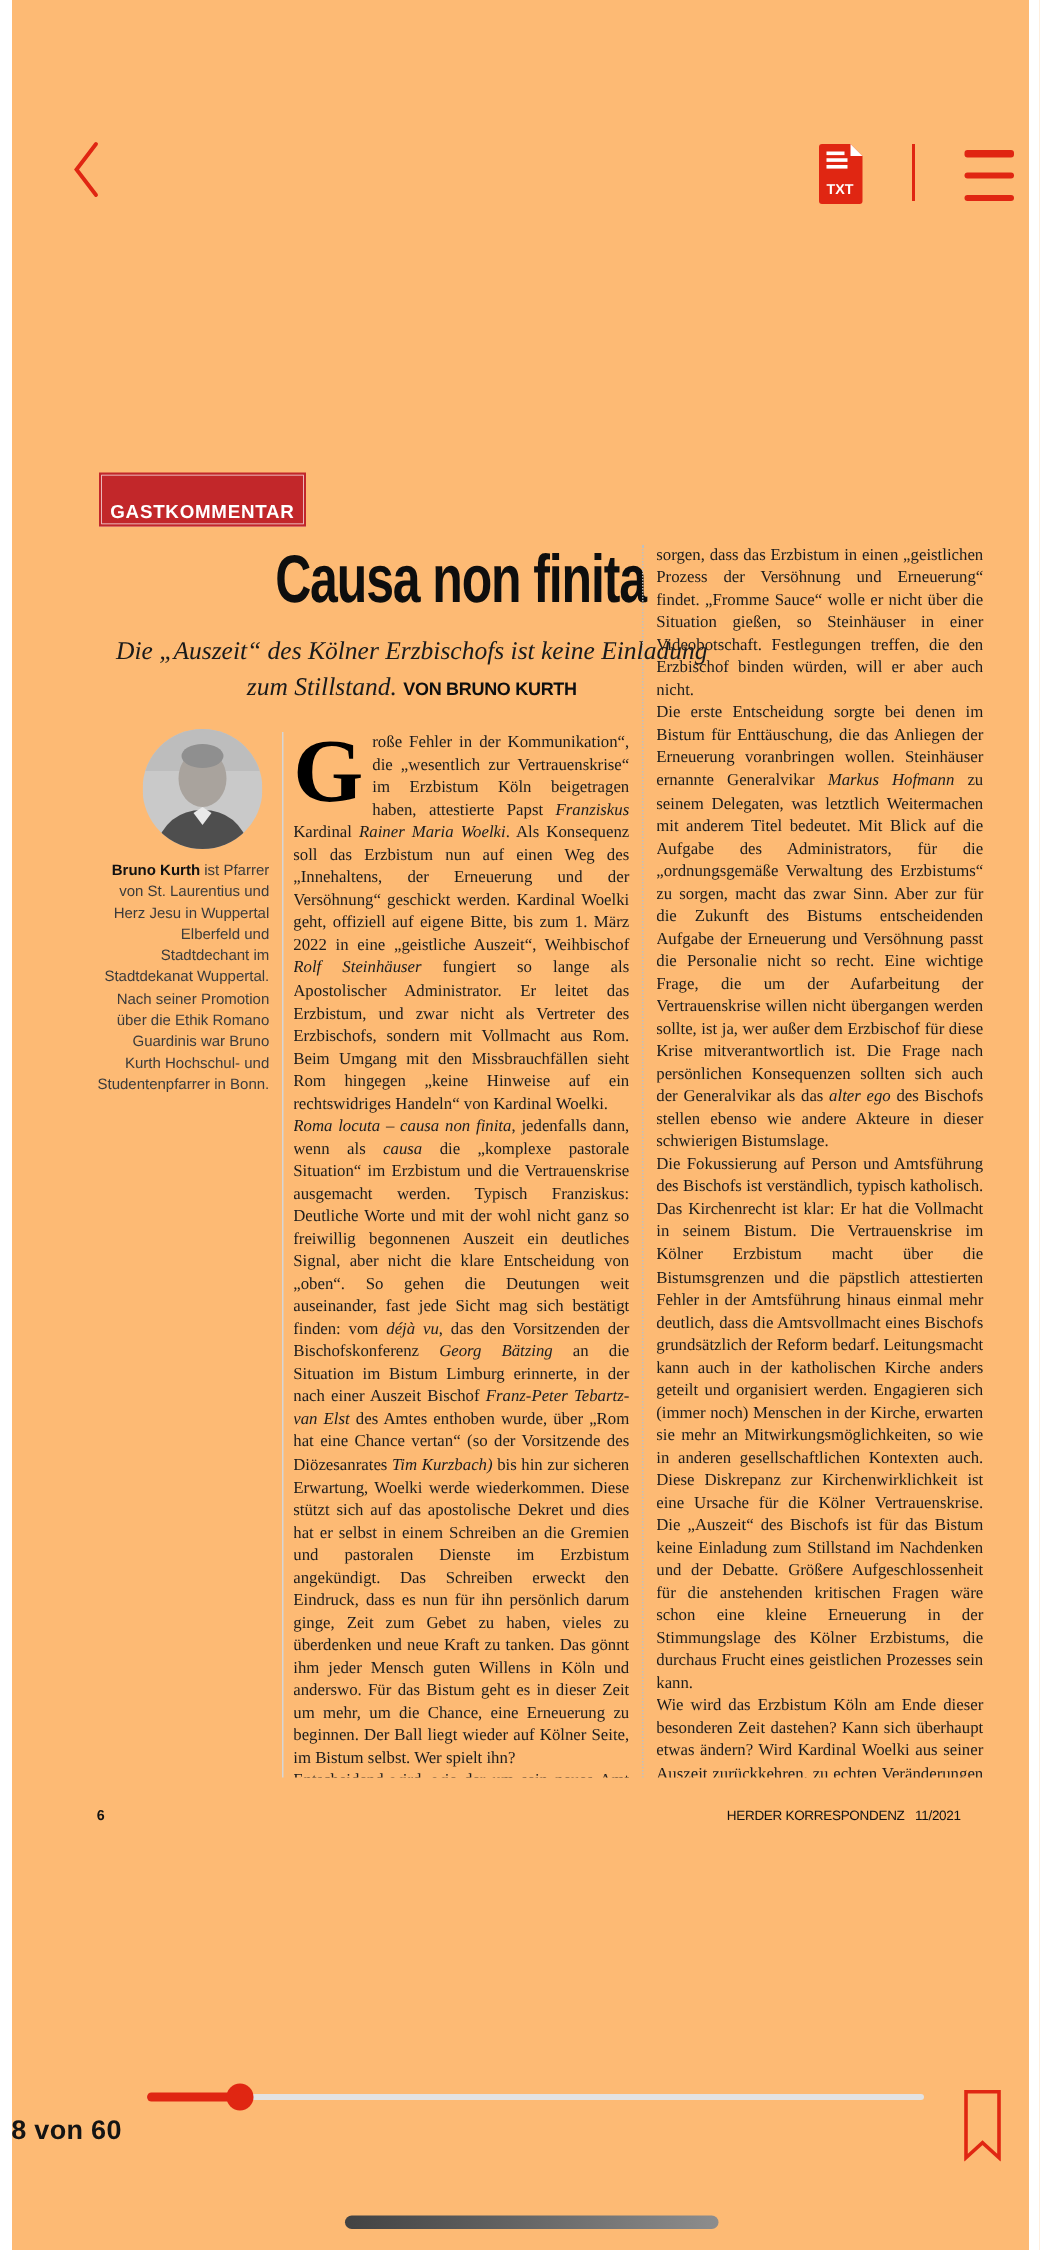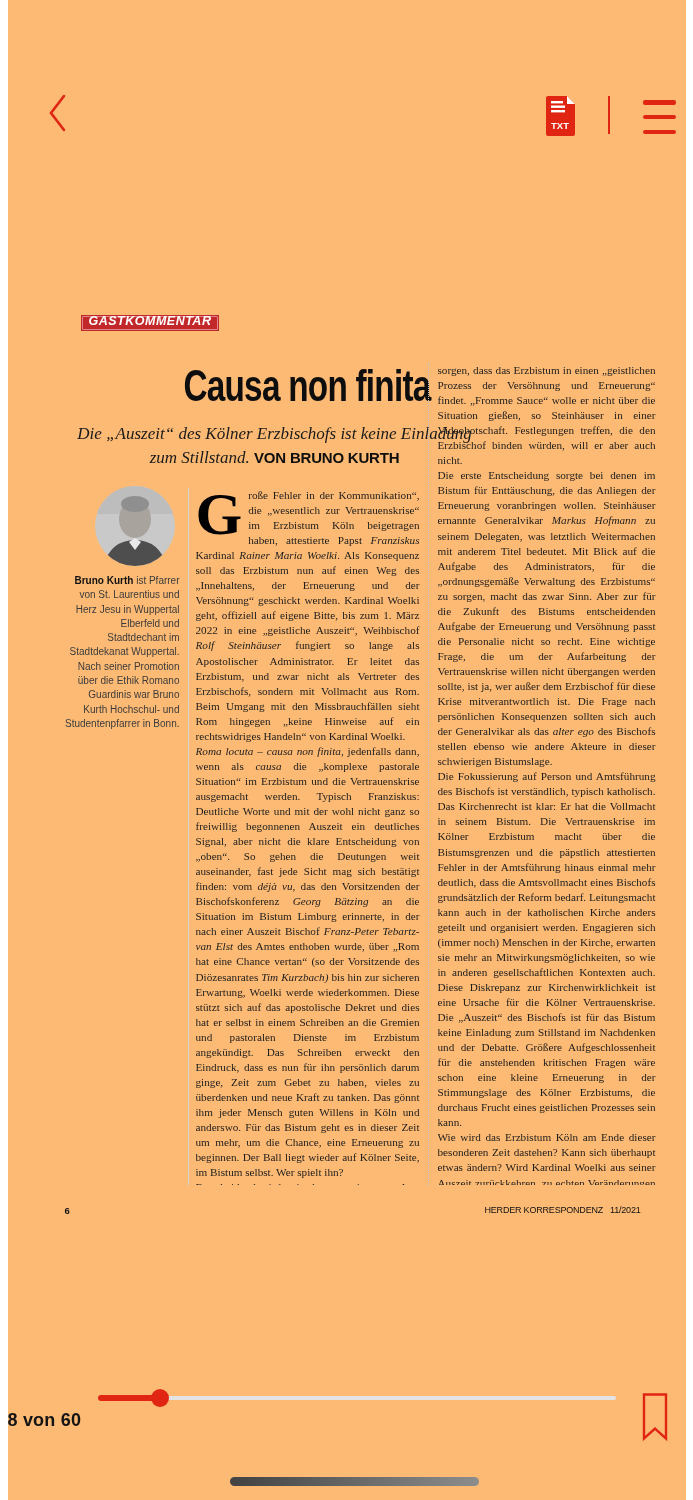--- a/index.html
+++ b/index.html
@@ -10,31 +10,31 @@
 
   
   .back-btn { position:absolute; left:36px; top:92px; width:28px; height:42px; cursor:pointer; }
   .txt-btn { position:absolute; left:537px; top:94px; width:32px; height:44px; cursor:pointer; }
   .nav-divider { position:absolute; left:600px; top:96px; width:2px; height:38px; background:var(--accent); }
   .menu-btn { position:absolute; left:635px; top:100px; width:33px; height:34px; cursor:pointer;
               display:flex; flex-direction:column; justify-content:space-between; }
   .menu-btn .bar { height:4.5px; background:var(--accent); border-radius:2px; }
 
   
-  .badge { position:absolute; left:73px; top:315px; background:var(--badge); color:#fff;
-           font-weight:bold; font-size:12.5px; letter-spacing:.5px; padding:0 8px 3px;
-           line-height:1; box-shadow:inset 0 0 0 1.5px var(--badge), inset 0 0 0 2px rgba(255,255,255,.9);font-style:italic; }
+  .badge { position:absolute; left:58px; top:315px; background:var(--badge); color:#fff;
+           font-weight:bold; font-size:12.5px; letter-spacing:.5px; padding:20px 8px 3px;
+           line-height:1; box-shadow:inset 0 0 0 1.5px var(--badge), inset 0 0 0 2px rgba(255,255,255,.9); }
   .title-wrap { position:absolute; left:67px; top:360px; width:400px; text-align:right; }
   .title-inner { display:inline-block; transform:scaleX(.74); transform-origin:center;
                  white-space:nowrap; font-weight:bold; font-size:45px; letter-spacing:-1px; color:#0e0e0e; }
   .subtitle { position:absolute; left:67px; top:422px; width:400px; text-align:center;
               font-family:"Liberation Serif", serif; font-style:italic; font-size:17px;
               line-height:1.42; color:#1a1a1a; }
   .subtitle .byline { font-family:"Liberation Sans", sans-serif; font-style:normal; font-weight:bold;
-                      font-size:15px; letter-spacing:-.2px; color:#0e0e0e;text-align:center; }
+                      font-size:12px; letter-spacing:-.2px; color:#0e0e0e;text-align:center; }
 
   .author-photo { position:absolute; left:87px; top:486px; width:80px; height:80px; border-radius:50%;
                   overflow:hidden; }
   .author-bio { position:absolute; left:57px; top:574px; width:115px; text-align:right;
                 font-size:10px; line-height:14.3px; color:#3b3b3b; }
   .author-bio b { color:#111; }
 
   .col-rule-1 { position:absolute; left:180px; top:488px; width:0; height:697px; border-left:1px solid var(--rule); }
   .col-rule-2 { position:absolute; left:420px; top:363px; width:0; height:822px; border-left:1px dotted #bfbfbf; }
 

